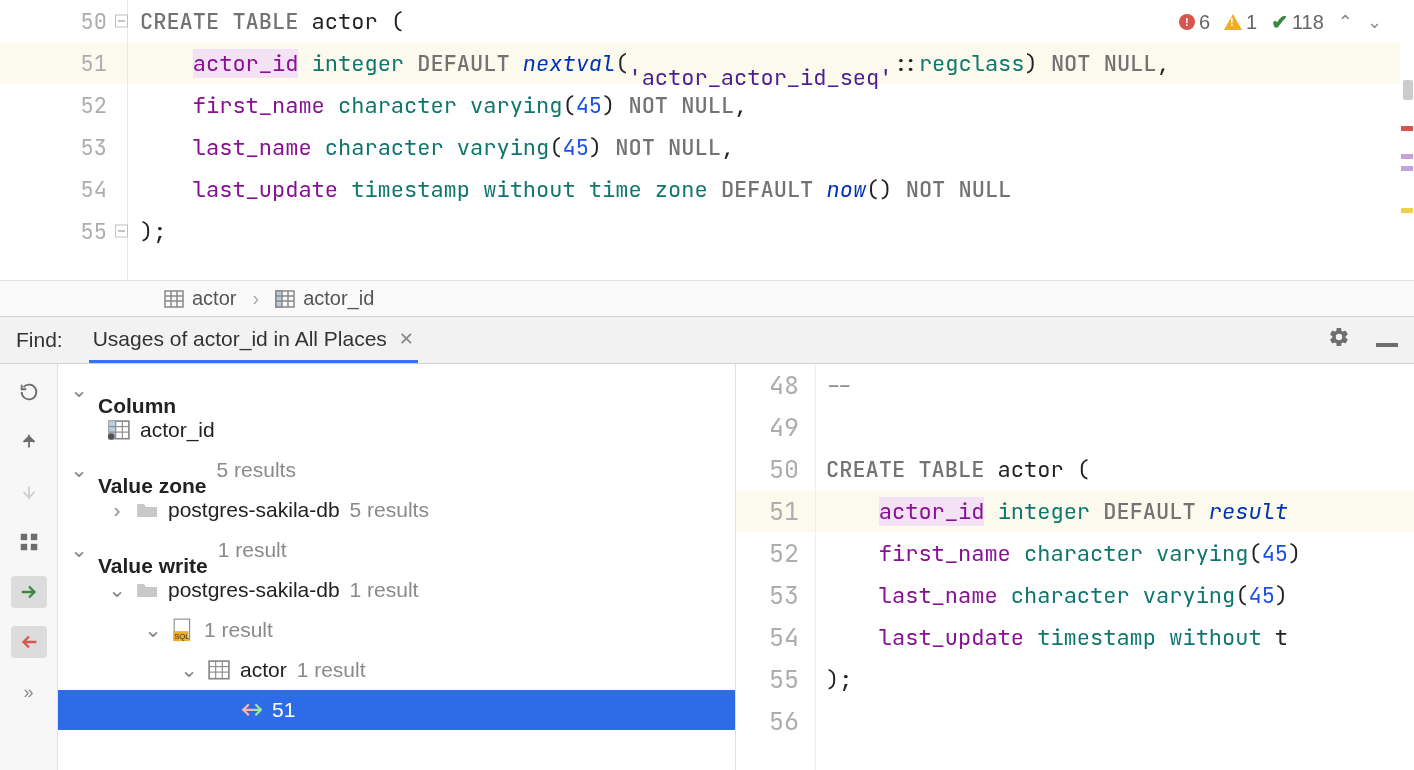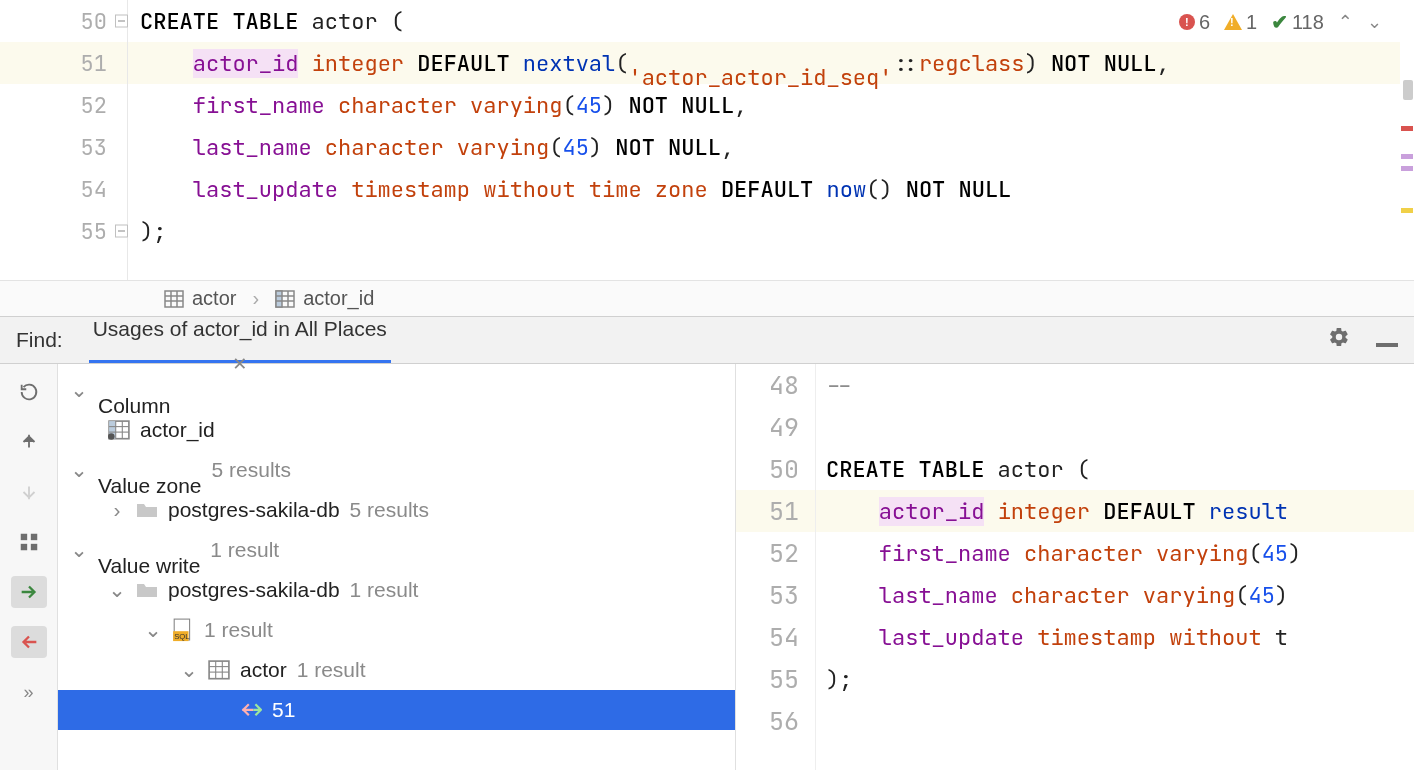--- a/index.html
+++ b/index.html
@@ -70,25 +70,25 @@
 .code-line {
   height: 42px;
   display: flex;
   align-items: center;
   padding-left: 12px;
   font-size: 22px;
   font-family: "JetBrains Mono", "Consolas", monospace;
   white-space: pre;
 }
 .code-line.hl { background: #fcfaed; }
-.kw { color: #000000; font-weight: 500; }
-.kw-type { color: #c2410c; }
+.kw { color: #737373; font-weight: 500; }
+.kw-type { color: #0f766e; }
 .ident { color: #871094; }
-.fn { color: #0033b3; }
-.str { color: #c2410c; margin-top: 28px; }
+.fn { color: #0033b3; font-style: italic; }
+.str { color: #4c1d95; margin-top: 28px; }
 .num { color: #1750eb; }
 .plain { color: #222; }
 .hl-word { background: #f5e1f5; }
 .hl-word2 { background: #f5e1f5; }
 
 
 .inspections {
   position: absolute;
   top: 10px;
   right: 32px;
@@ -153,21 +153,20 @@
   font-size: 21px;
   color: #333;
 }
 .find-tab {
   display: flex;
   align-items: center;
   gap: 12px;
   height: 100%;
   padding: 0 4px;
   border-bottom: 3px solid #3574f0;
-  flex-direction: column;
 }
 .close-x { color: #888; cursor: pointer; font-size: 18px; }
 .find-header-spacer { flex: 1; }
 .gear-icon, .hide-icon { color: #6e6e6e; cursor: pointer; font-size: 22px; }
 
 
 .find-body {
   flex: 1;
   display: flex;
   overflow: hidden;
@@ -204,21 +203,21 @@
   display: flex;
   align-items: center;
   gap: 10px;
   padding-left: 12px;
 }
 .tree-row.sel {
   background: #2e6be6;
   color: #fff;
 }
 .chev { width: 18px; color: #888; display:inline-flex; justify-content:center; }
-.bold { font-weight: 400; color: #222; margin-top: 32px; }
+.bold { font-weight: 700; color: #222; margin-top: 32px; }
 .muted { color: #8a8a8a; }
 .tree-row.sel .bold, .tree-row.sel .muted, .tree-row.sel .plain { color: #fff; }
 .folder-icon, .sql-file-icon, .col-sm-icon, .tbl-sm-icon, .diff-icon {
   width: 22px; height: 20px; display:inline-flex; align-items:center; justify-content:center;
 }
 
 
 .preview {
   flex: 1;
   display: flex;

